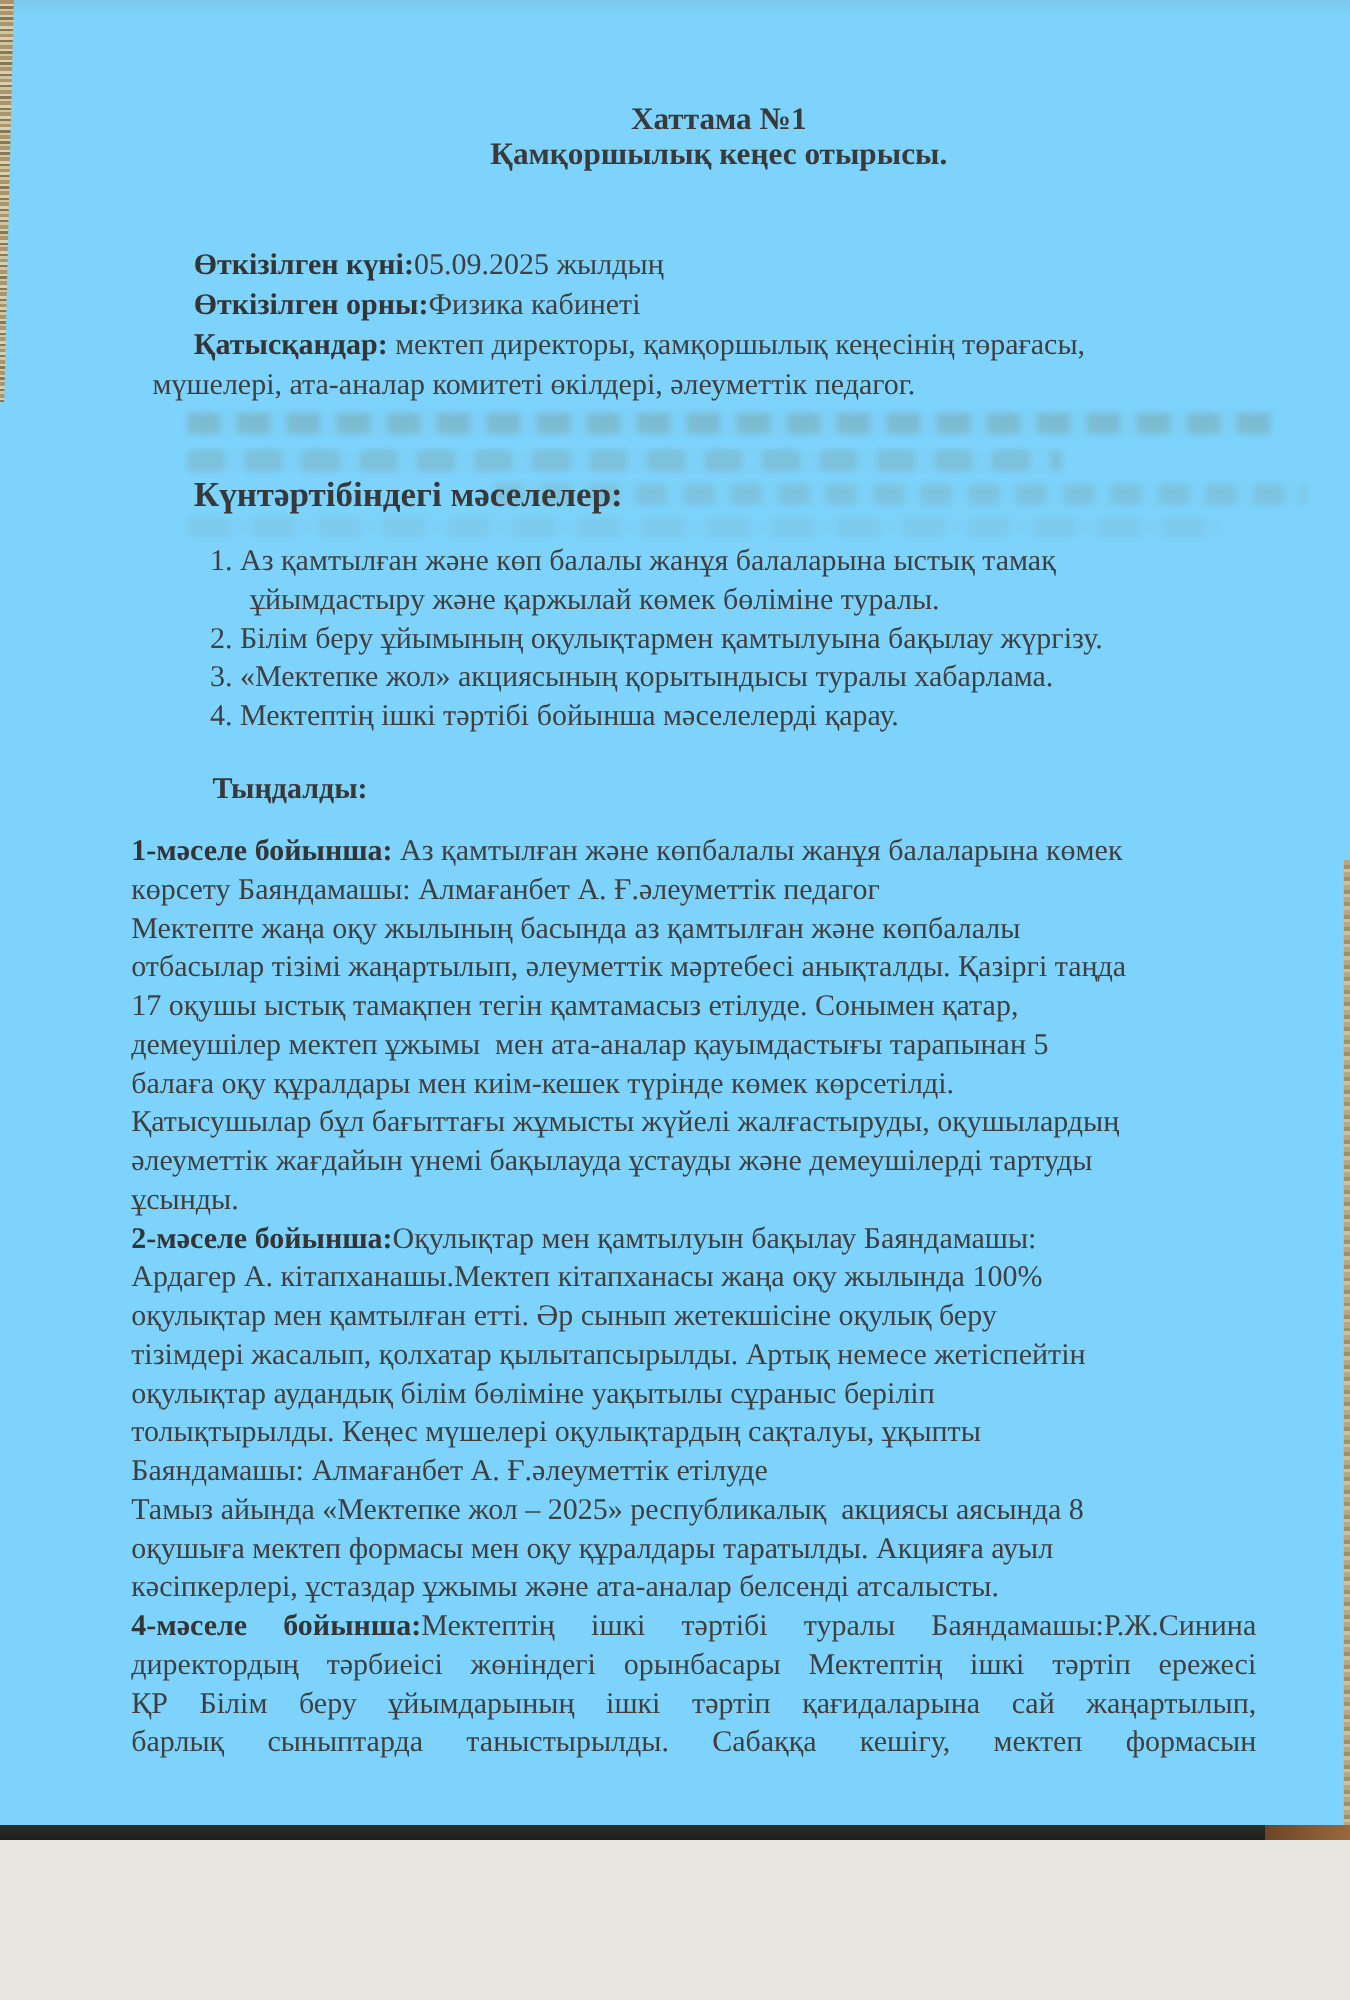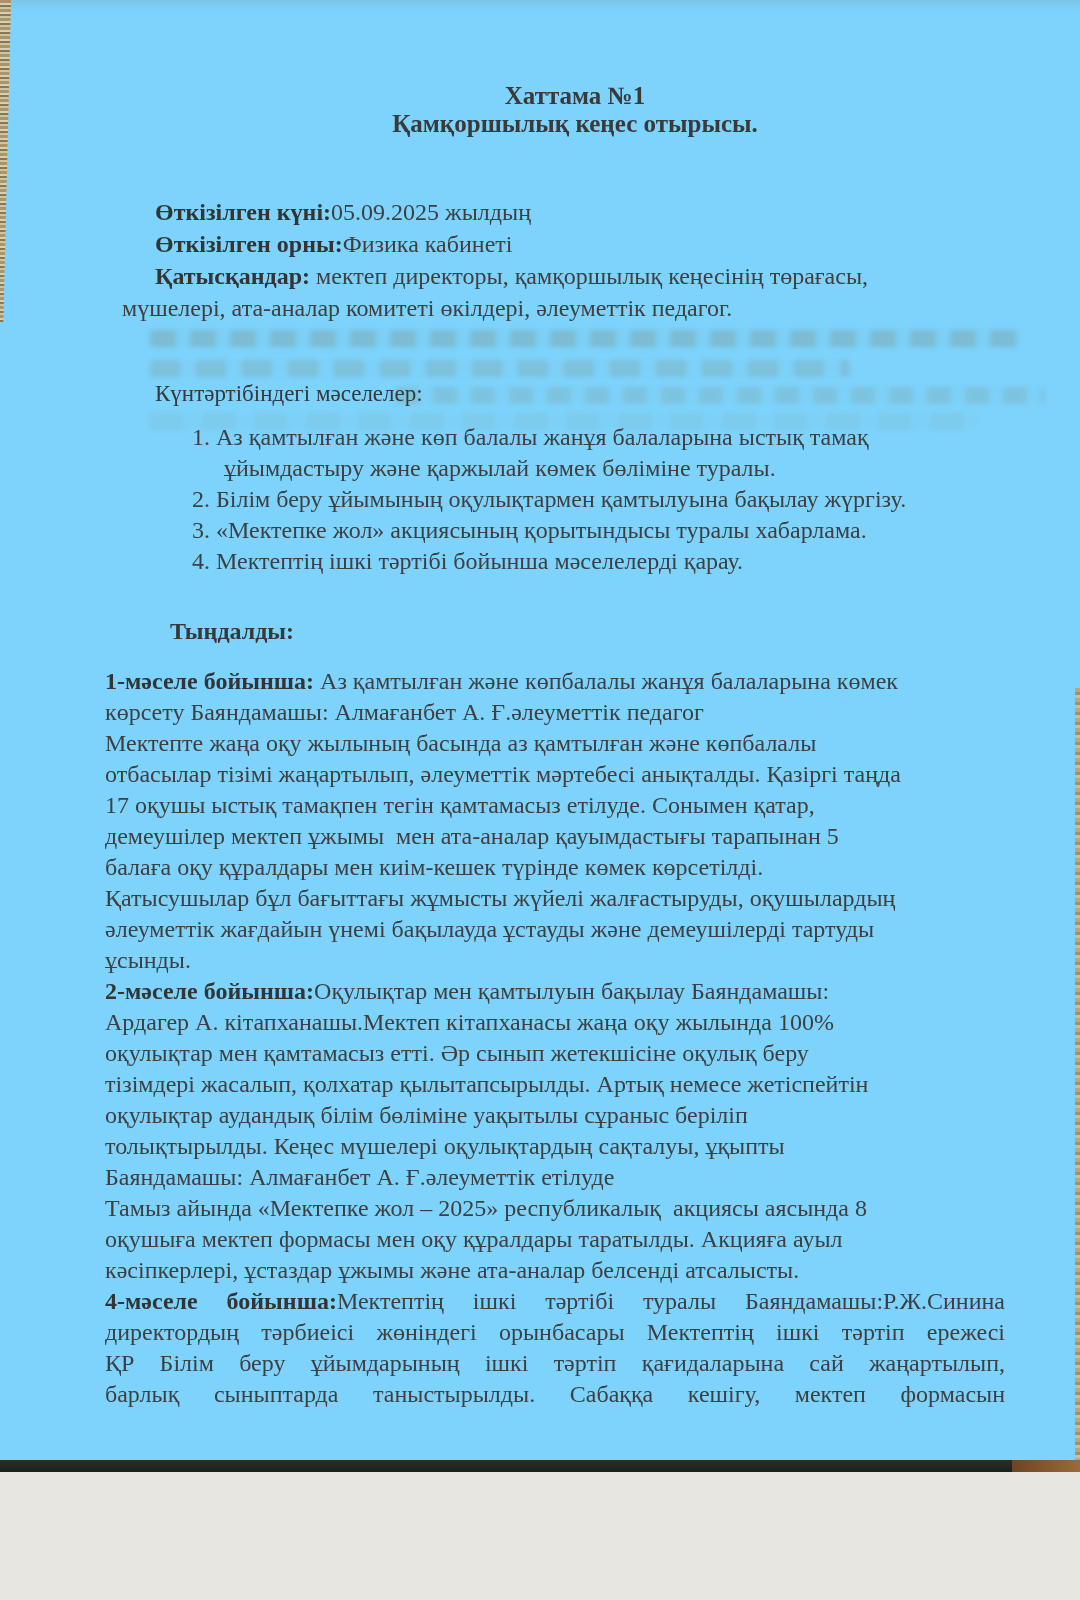--- a/index.html
+++ b/index.html
@@ -70,24 +70,24 @@
   }
 
   .meta-block{
     position:absolute; top:196px; left:122px; width:880px; font-size:24px;
   }
   .meta-line{ line-height:32px; height:32px; white-space:pre; }
   .meta-line.lbl-indent{ padding-left:33px; }
 
   .agenda-heading{
     position:absolute; top:381px; left:155px;
-    font-size:23px; font-weight:normal; color:#383838; white-space:pre;
+    font-size:28px; font-weight:bold; color:#383838; white-space:pre;
   }
   .agenda-list{
-    position:absolute; top:422px; left:168px; font-size:24px;margin-left:24px;
+    position:absolute; top:434px; left:168px; font-size:24px;
   }
   .agenda-line{ line-height:31px; height:31px; white-space:pre; }
   .agenda-line.indent{ padding-left:32px; }
 
   .heard-heading{
     position:absolute; top:618px; left:170px;
     font-size:24px; font-weight:bold; color:#383838; white-space:pre;text-align:right;
   }
 
   .body-text{
@@ -146,21 +146,21 @@
       <div class="body-line">Мектепте жаңа оқу жылының басында аз қамтылған және көпбалалы</div>
       <div class="body-line">отбасылар тізімі жаңартылып, әлеуметтік мәртебесі анықталды. Қазіргі таңда</div>
       <div class="body-line">17 оқушы ыстық тамақпен тегін қамтамасыз етілуде. Сонымен қатар,</div>
       <div class="body-line">демеушілер мектеп ұжымы  мен ата-аналар қауымдастығы тарапынан 5</div>
       <div class="body-line">балаға оқу құралдары мен киім-кешек түрінде көмек көрсетілді.</div>
       <div class="body-line">Қатысушылар бұл бағыттағы жұмысты жүйелі жалғастыруды, оқушылардың</div>
       <div class="body-line">әлеуметтік жағдайын үнемі бақылауда ұстауды және демеушілерді тартуды</div>
       <div class="body-line">ұсынды.</div>
       <div class="body-line"><b>2-мәселе бойынша:</b>Оқулықтар мен қамтылуын бақылау Баяндамашы:</div>
       <div class="body-line">Ардагер А. кітапханашы.Мектеп кітапханасы жаңа оқу жылында 100%</div>
-      <div class="body-line">оқулықтар мен қамтамасыз етті. Әр сынып жетекшісіне оқулық беру</div>
+      <div class="body-line">оқулықтар мен қамтылған етті. Әр сынып жетекшісіне оқулық беру</div>
       <div class="body-line">тізімдері жасалып, қолхатар қылытапсырылды. Артық немесе жетіспейтін</div>
       <div class="body-line">оқулықтар аудандық білім бөліміне уақытылы сұраныс беріліп</div>
       <div class="body-line">толықтырылды. Кеңес мүшелері оқулықтардың сақталуы, ұқыпты</div>
       <div class="body-line">Баяндамашы: Алмағанбет А. Ғ.әлеуметтік етілуде</div>
       <div class="body-line">Тамыз айында «Мектепке жол – 2025» республикалық  акциясы аясында 8</div>
       <div class="body-line">оқушыға мектеп формасы мен оқу құралдары таратылды. Акцияға ауыл</div>
       <div class="body-line">кәсіпкерлері, ұстаздар ұжымы және ата-аналар белсенді атсалысты.</div>
       <div class="body-line justify"><b>4-мәселе бойынша:</b>Мектептің ішкі тәртібі туралы Баяндамашы:Р.Ж.Синина</div>
       <div class="body-line justify">директордың тәрбиеісі жөніндегі орынбасары Мектептің ішкі тәртіп ережесі</div>
       <div class="body-line justify">ҚР Білім беру ұйымдарының ішкі тәртіп қағидаларына сай жаңартылып,</div>

